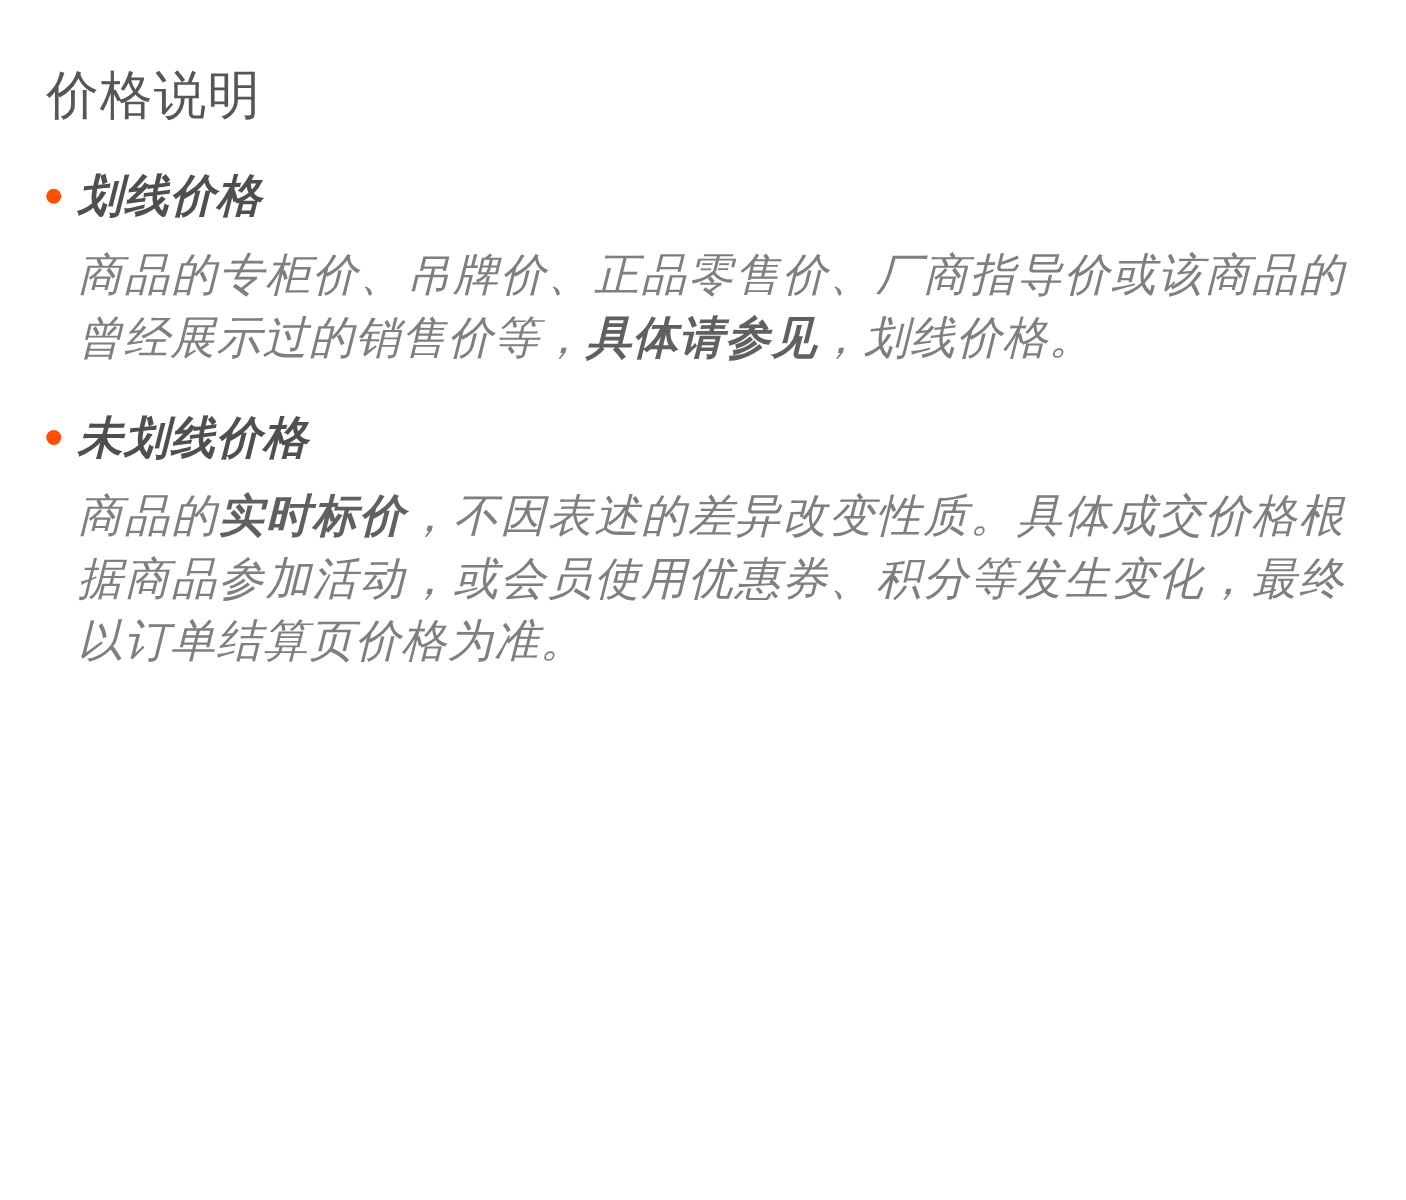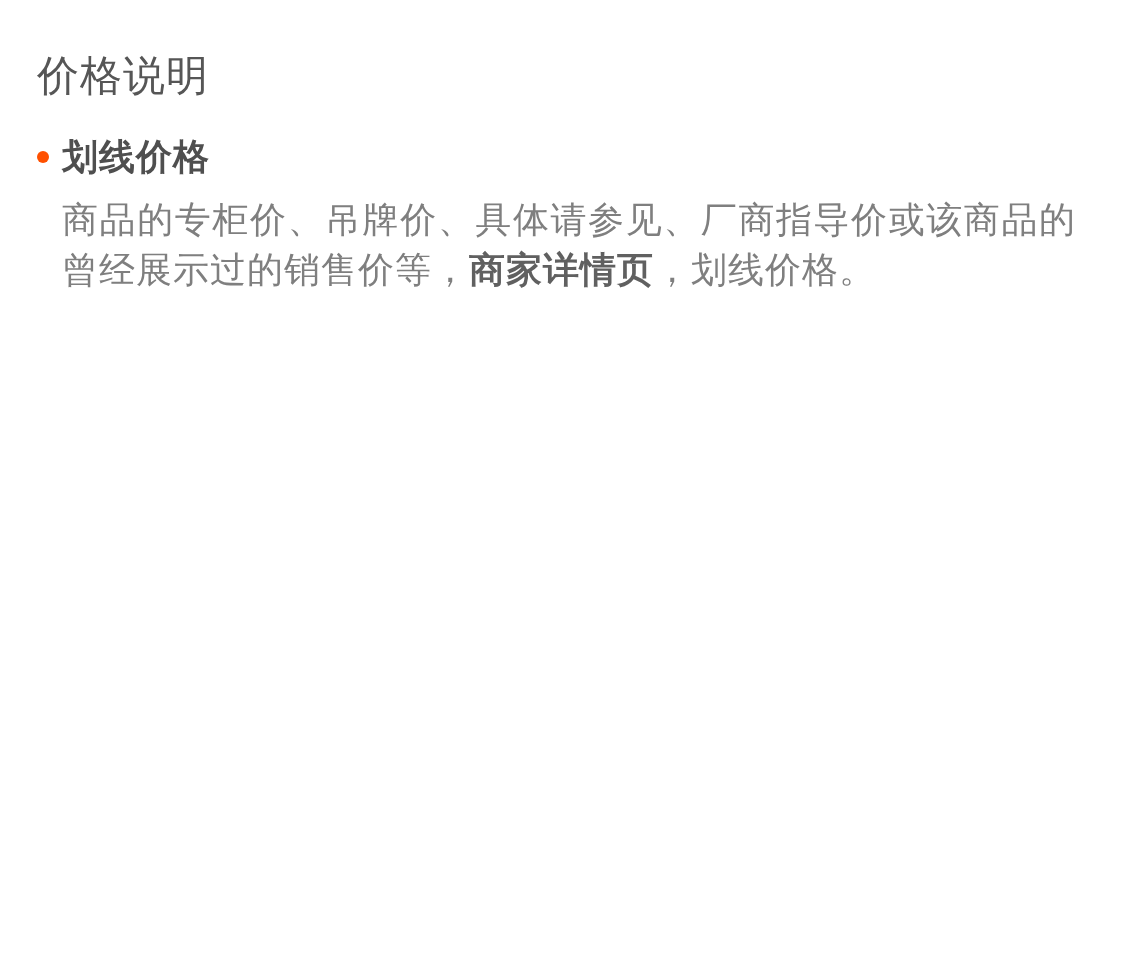--- a/index.html
+++ b/index.html
@@ -28,20 +28,21 @@
   }
   ul.note-list {
     list-style: none;
     margin: 27px 0 0 0;
     padding: 0;
   }
   li.note-item {
     position: relative;
     padding-left: 25px;
     margin-top: 30px;
+    font-style: italic;
   }
   li.note-item:first-child {
     margin-top: 0;
   }
   .bullet-dot {
     position: absolute;
     left: 0;
     top: 19px;
     width: 12px;
     height: 12px;
@@ -74,19 +75,24 @@
 </style>
 </head>
 <body style="background: rgb(255, 255, 255);">
 
 <div class="doc">
   <h1 class="page-title">价格说明</h1>
   <ul class="note-list" id="note-list">
   <li class="note-item">
     <span class="bullet-dot"></span>
     <h2 class="item-heading">划线价格</h2>
-    <p class="item-body"><span>商品的专柜价、吊牌价、具体请参见、厂商指导价或该商品的曾经展示过的销售价等，</span><span class="seg-bold">商家详情页</span><span>，划线价格。</span></p>
+    <p class="item-body"><span>商品的专柜价、吊牌价、正品零售价、厂商指导价或该商品的曾经展示过的销售价等，</span><span class="seg-bold">具体请参见</span><span>，划线价格。</span></p>
   </li>
 
+  <li class="note-item">
+    <span class="bullet-dot"></span>
+    <h2 class="item-heading">未划线价格</h2>
+    <p class="item-body"><span>商品的</span><span class="seg-bold">实时标价</span><span>，不因表述的差异改变性质。具体成交价格根据商品参加活动，或会员使用优惠券、积分等发生变化，最终以订单结算页价格为准。</span></p>
+  </li>
 
 
 </ul>
 </div>
 
 </body></html>

